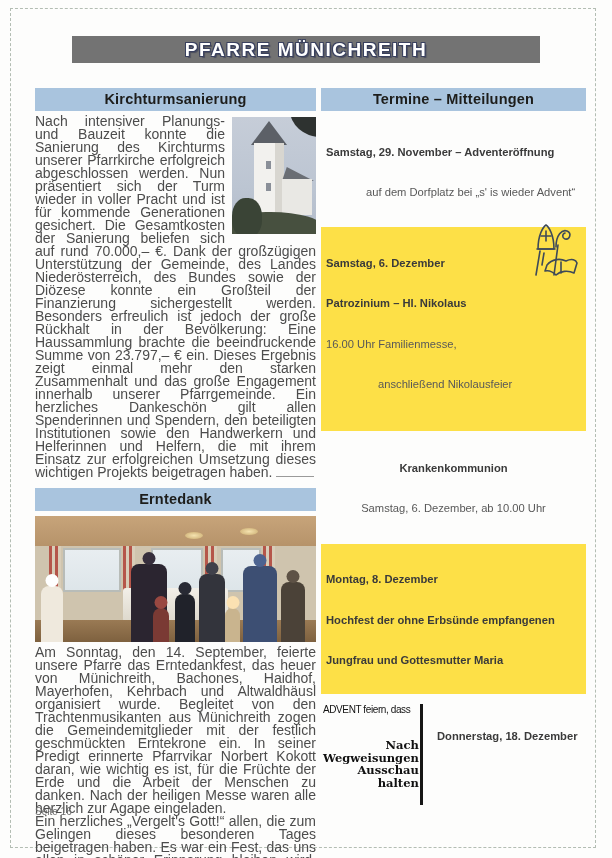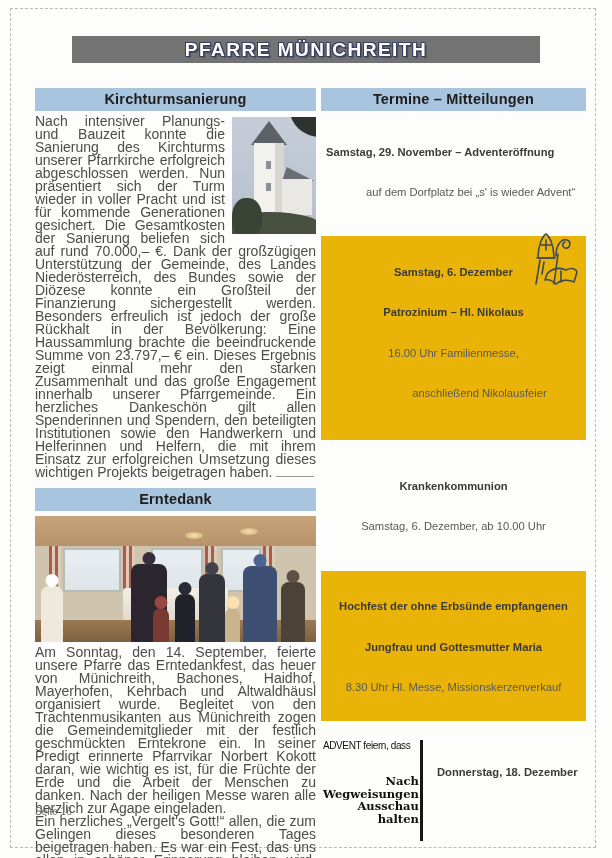--- a/index.html
+++ b/index.html
@@ -76,22 +76,22 @@
     background:linear-gradient(#9a7a54,#7e613f); }
   .person { position:absolute; border-radius:8px 8px 0 0; }
   .person::before { content:""; position:absolute; top:-12px; left:50%;
     transform:translateX(-50%); width:13px; height:13px; border-radius:50%;
     background:inherit; filter:brightness(1.25); }
 
   .page-num { position:absolute; left:35px; top:806px; font-size:10px; color:#6a6a6a; }
 
   
   .ev { padding:3px 5px 0; font-size:11.2px; line-height:13.4px;
-    white-space:pre-wrap; margin-bottom:10px; position:relative; }
-  .ev.hl { background:#eab308;text-align:center; }
+    white-space:pre-wrap; margin-bottom:1px; position:relative; }
+  .ev.hl { background:#fde047; }
   .ev-t { font-weight:bold; color:#3a3a3a; }
   .ev-l { color:#585858; }
   .ind  { padding-left:52px; }
   .center { text-align:center; }
   .gap { height:5px; }
 
   .nikolaus { position:absolute; right:8px; top:-6px; }
 
   .row2 { display:flex; gap:9px; align-items:flex-start; }
   .row2 .subL { width:100px; flex:none; }
@@ -196,23 +196,23 @@
           <path d="M45 41 v11"></path>
         </svg>
       </div>
 
       <div class="ev center">
         <div class="ev-t">Krankenkommunion</div>
         <div class="ev-l">Samstag, 6. Dezember, ab 10.00 Uhr</div>
       </div>
 
       <div class="ev hl">
+        <div class="ev-t">Montag, 8. Dezember</div>
         <div class="ev-t">Hochfest der ohne Erbsünde empfangenen</div>
         <div class="ev-t">Jungfrau und Gottesmutter Maria</div>
-        <div class="ev-l">8.30 Uhr Hl. Messe, Missionskerzenverkauf</div>
       </div>
 
       <div class="gap"></div>
 
       <div class="row2">
         <div class="subL advent-box">
           <div class="advent-top">ADVENT feiern, dass</div>
           <div class="advent-mid">
             <svg width="34" height="88" viewBox="0 0 34 88" fill="none" stroke="#161616" stroke-width="1.4" stroke-linecap="round">
               <path d="M12 86 C10 66 9 48 10 34 C11 24 14 12 18 4"></path>

